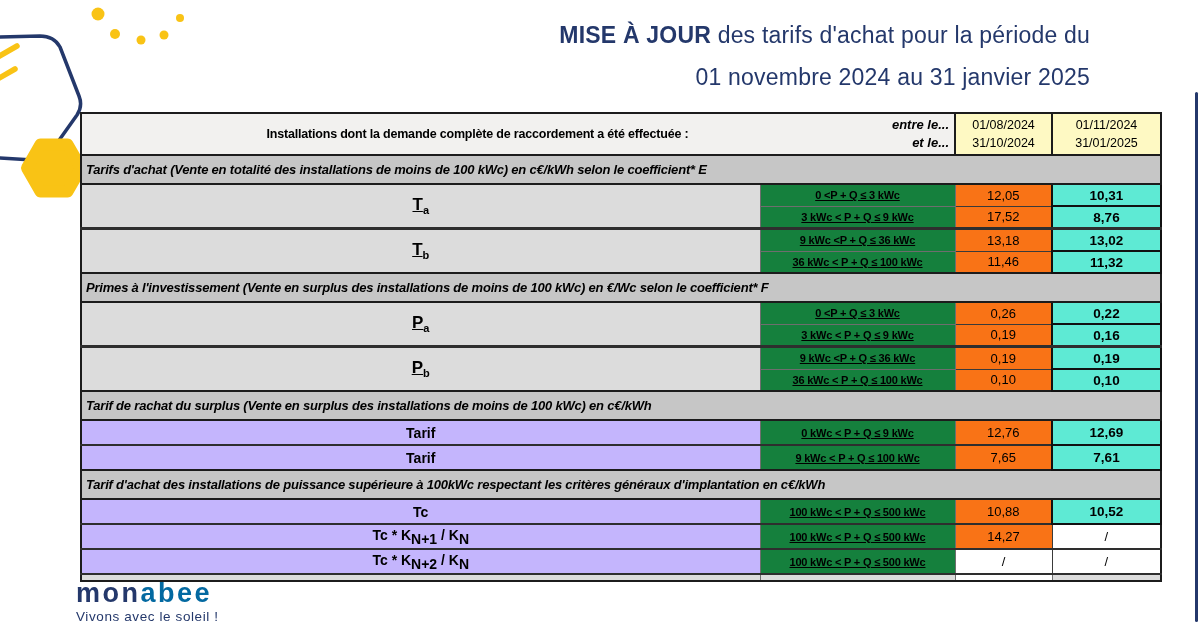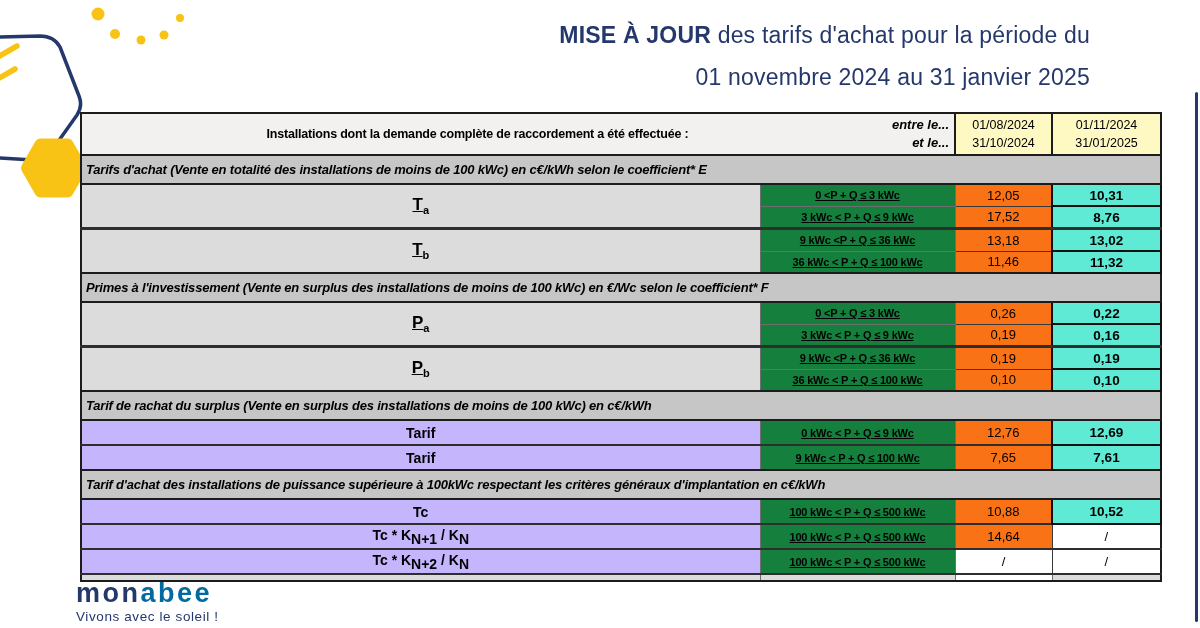--- a/index.html
+++ b/index.html
@@ -197,21 +197,21 @@
   </tr>
   <tr class="r23">
     <td class="lbl-s">Tc</td>
     <td class="cond">100 kWc &lt; P + Q ≤ 500 kWc</td>
     <td class="old">10,88</td>
     <td class="new">10,52</td>
   </tr>
   <tr class="r23 rsep">
     <td class="lbl-s"><span>Tc * K</span><sub>N+1</sub><span> / K</span><sub>N</sub></td>
     <td class="cond">100 kWc &lt; P + Q ≤ 500 kWc</td>
-    <td class="old">14,64</td>
+    <td class="old">14,27</td>
     <td class="plain">/</td>
   </tr>
   <tr class="r23 rsep">
     <td class="lbl-s"><span>Tc * K</span><sub>N+2</sub><span> / K</span><sub>N</sub></td>
     <td class="cond">100 kWc &lt; P + Q ≤ 500 kWc</td>
     <td class="plain">/</td>
     <td class="plain">/</td>
   </tr>
 
   <tr class="sliver rsep">

